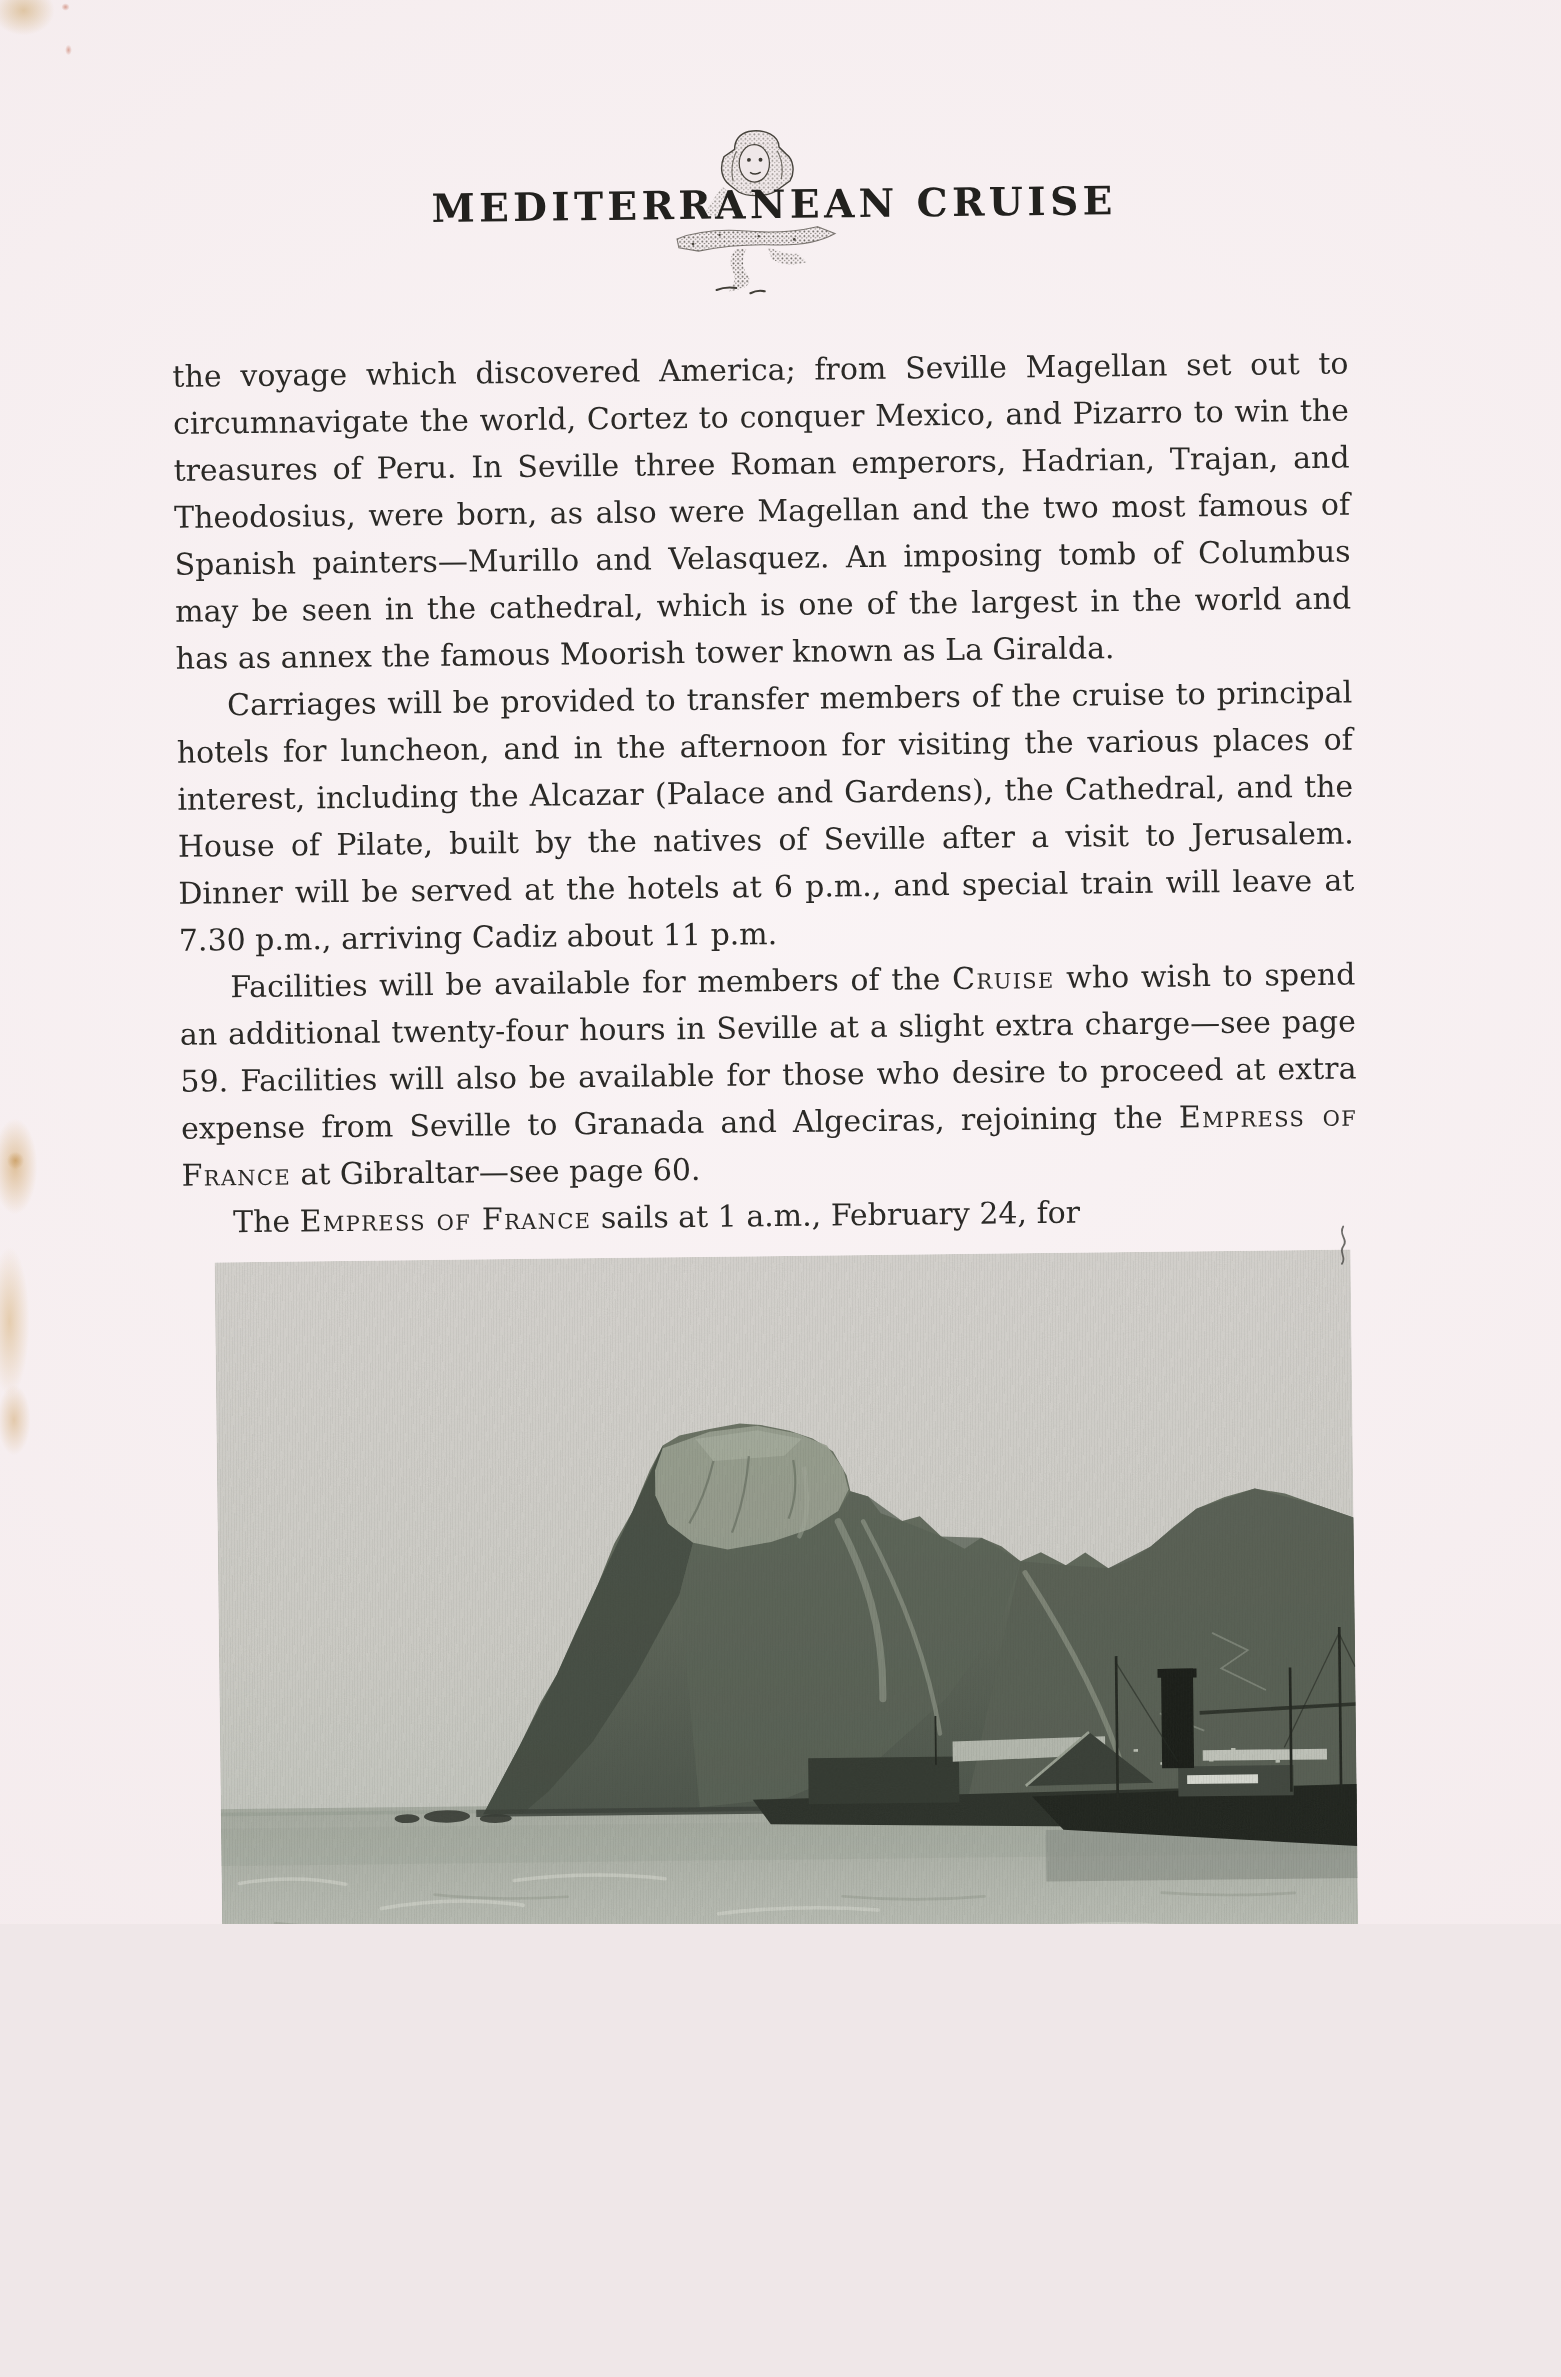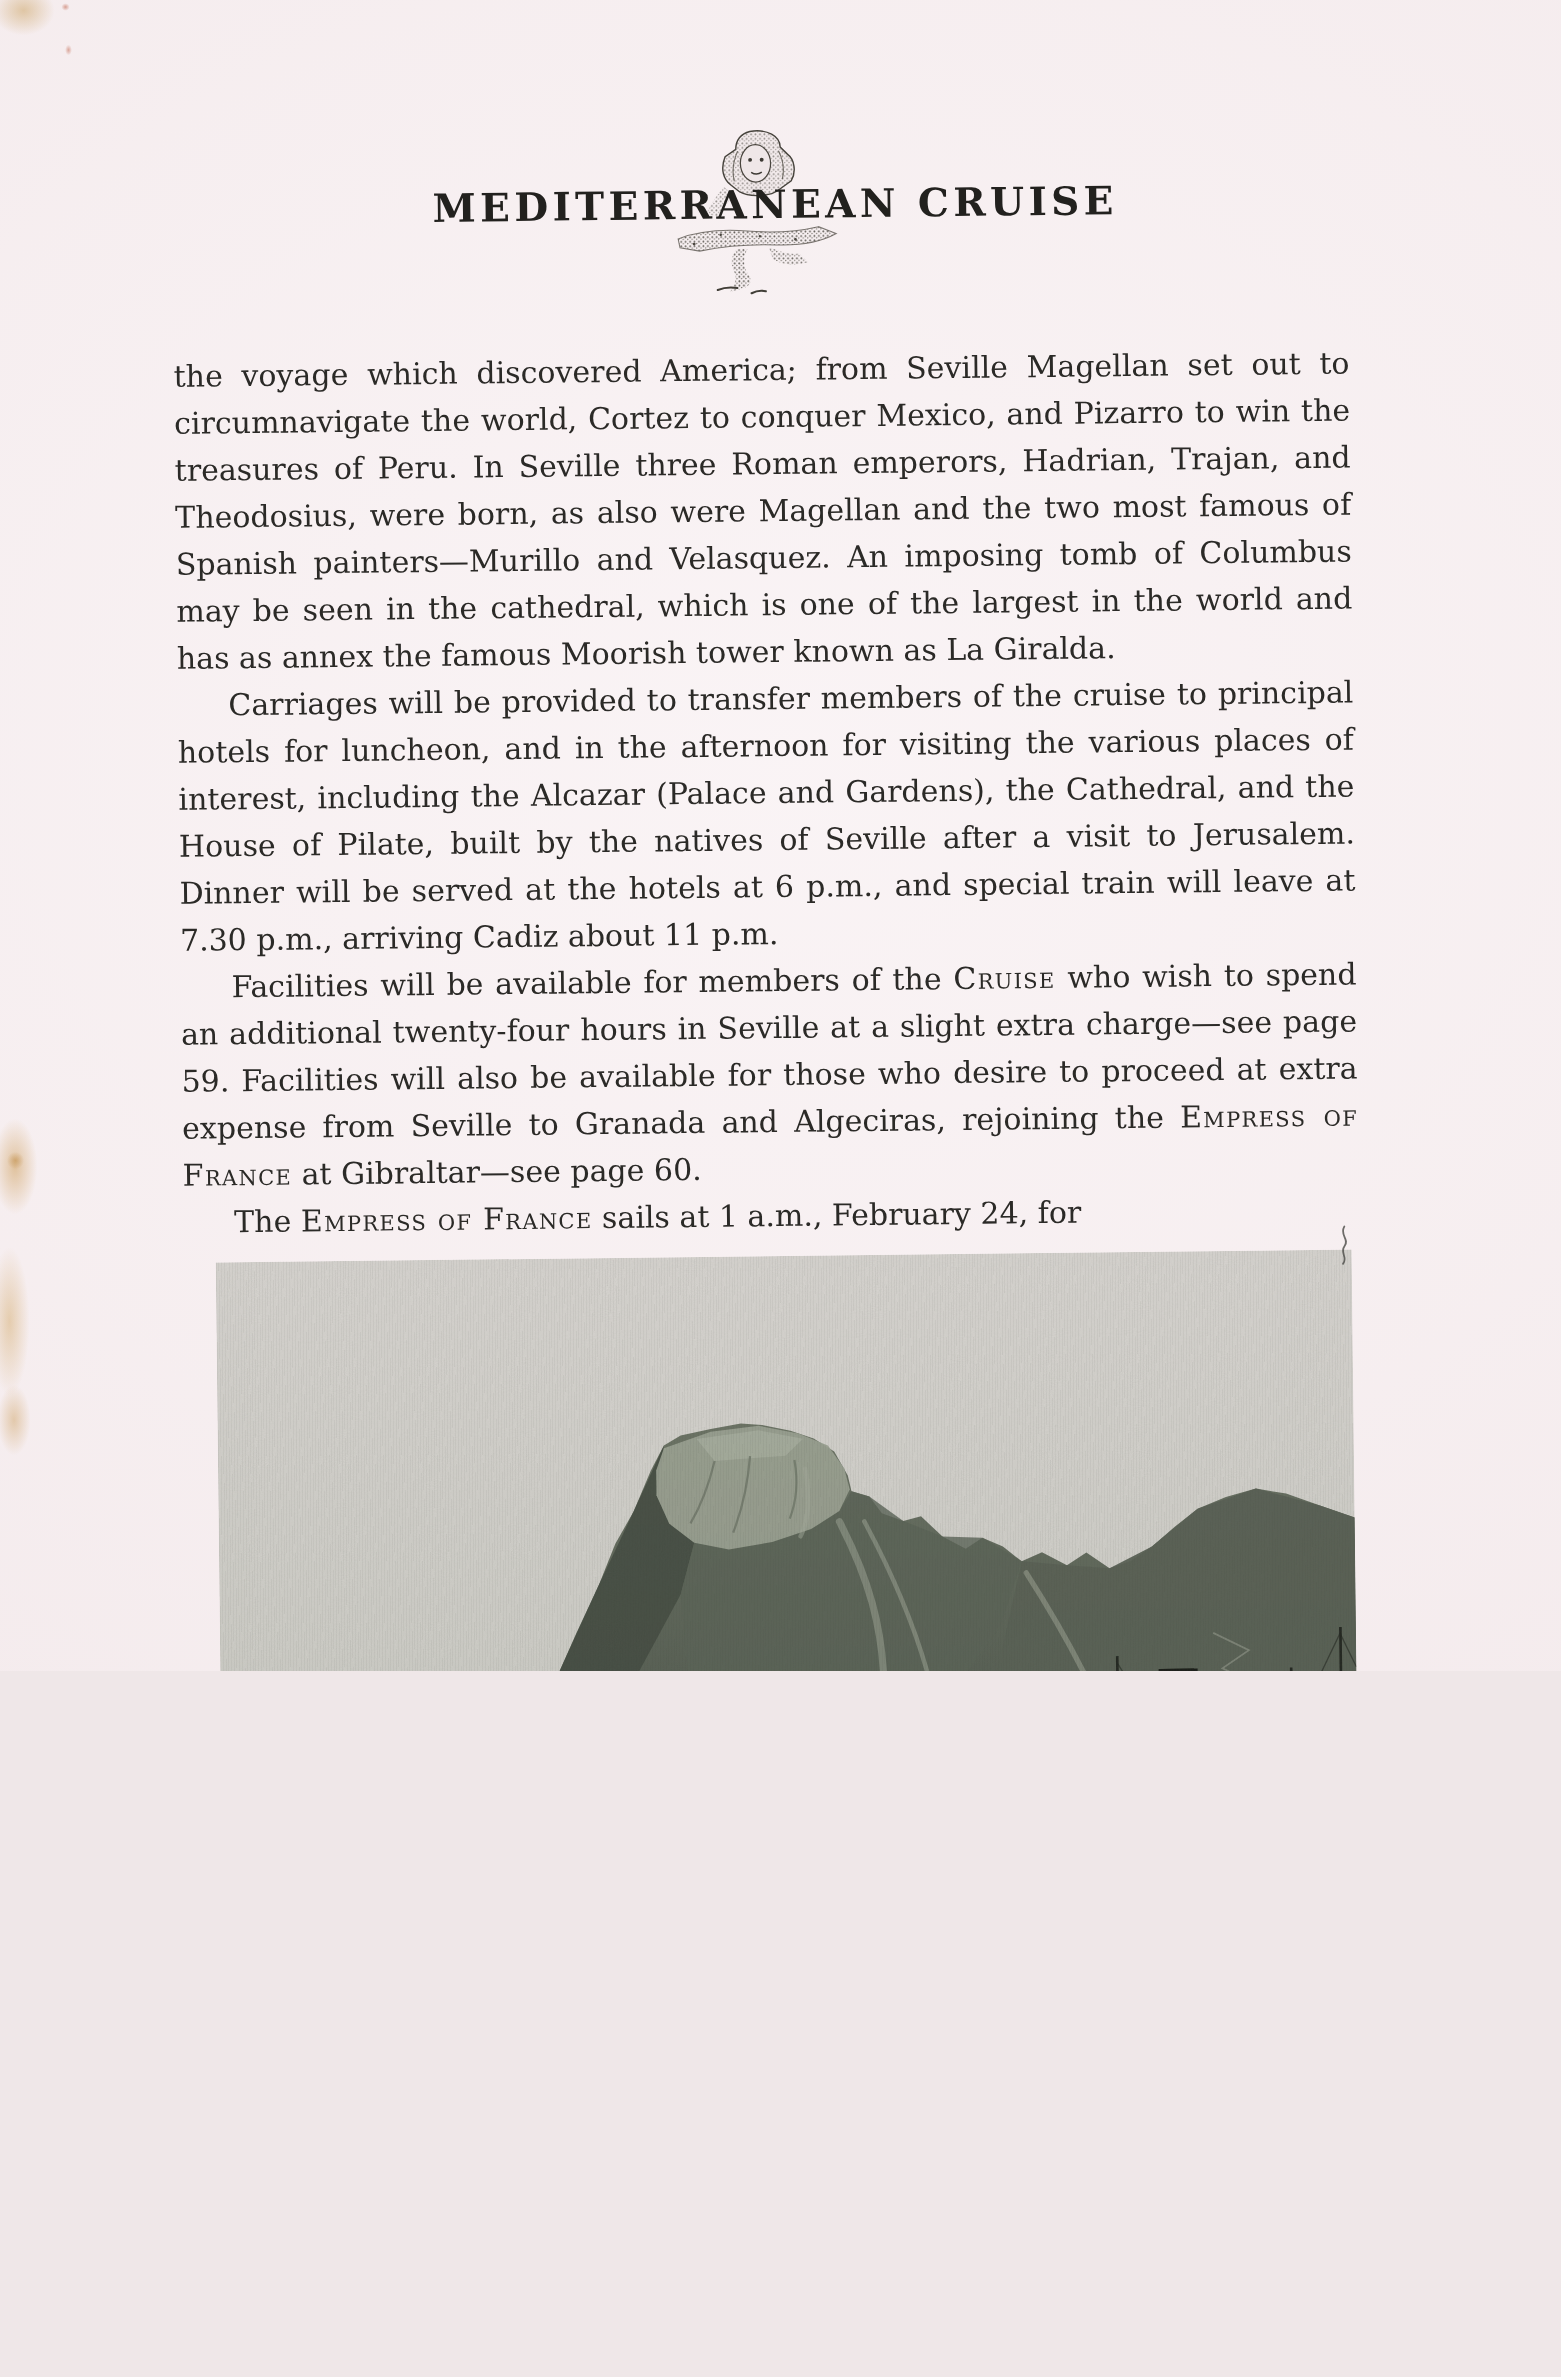--- a/index.html
+++ b/index.html
@@ -1,16 +1,16 @@
 <!DOCTYPE html>
 <html style="font-size:14px"><head>
 <meta charset="utf-8">
 <style>
   html,body{margin:0;padding:0;background:#efe7e8;}
-  .page{position:relative;width:1561px;height:1671px;background:#f8f0f2;overflow:hidden;
+  .page{position:relative;width:1561px;height:1924px;background:#f8f0f2;overflow:hidden;
         font-family:"DejaVu Serif","Liberation Serif",serif;color:#2b2a27;}
   .page::before{content:"";position:absolute;inset:0;pointer-events:none;
         background:radial-gradient(ellipse 120% 90% at 50% 45%, rgba(255,255,255,0.25), rgba(210,190,190,0.12) 90%);}
   .content{position:absolute;inset:0;transform:rotate(-0.65deg);transform-origin:50% 40%;}
 
   .header-title{position:absolute;top:181px;left:0;width:100%;text-align:center;z-index:3;
         font-size:39px;font-weight:700;letter-spacing:4.4px;color:#22211e;}
   .emblem{position:absolute;left:667px;top:124px;width:192px;height:174px;z-index:2;}
 
   .bodytext{position:absolute;left:177px;top:346px;width:1176px;z-index:3;

